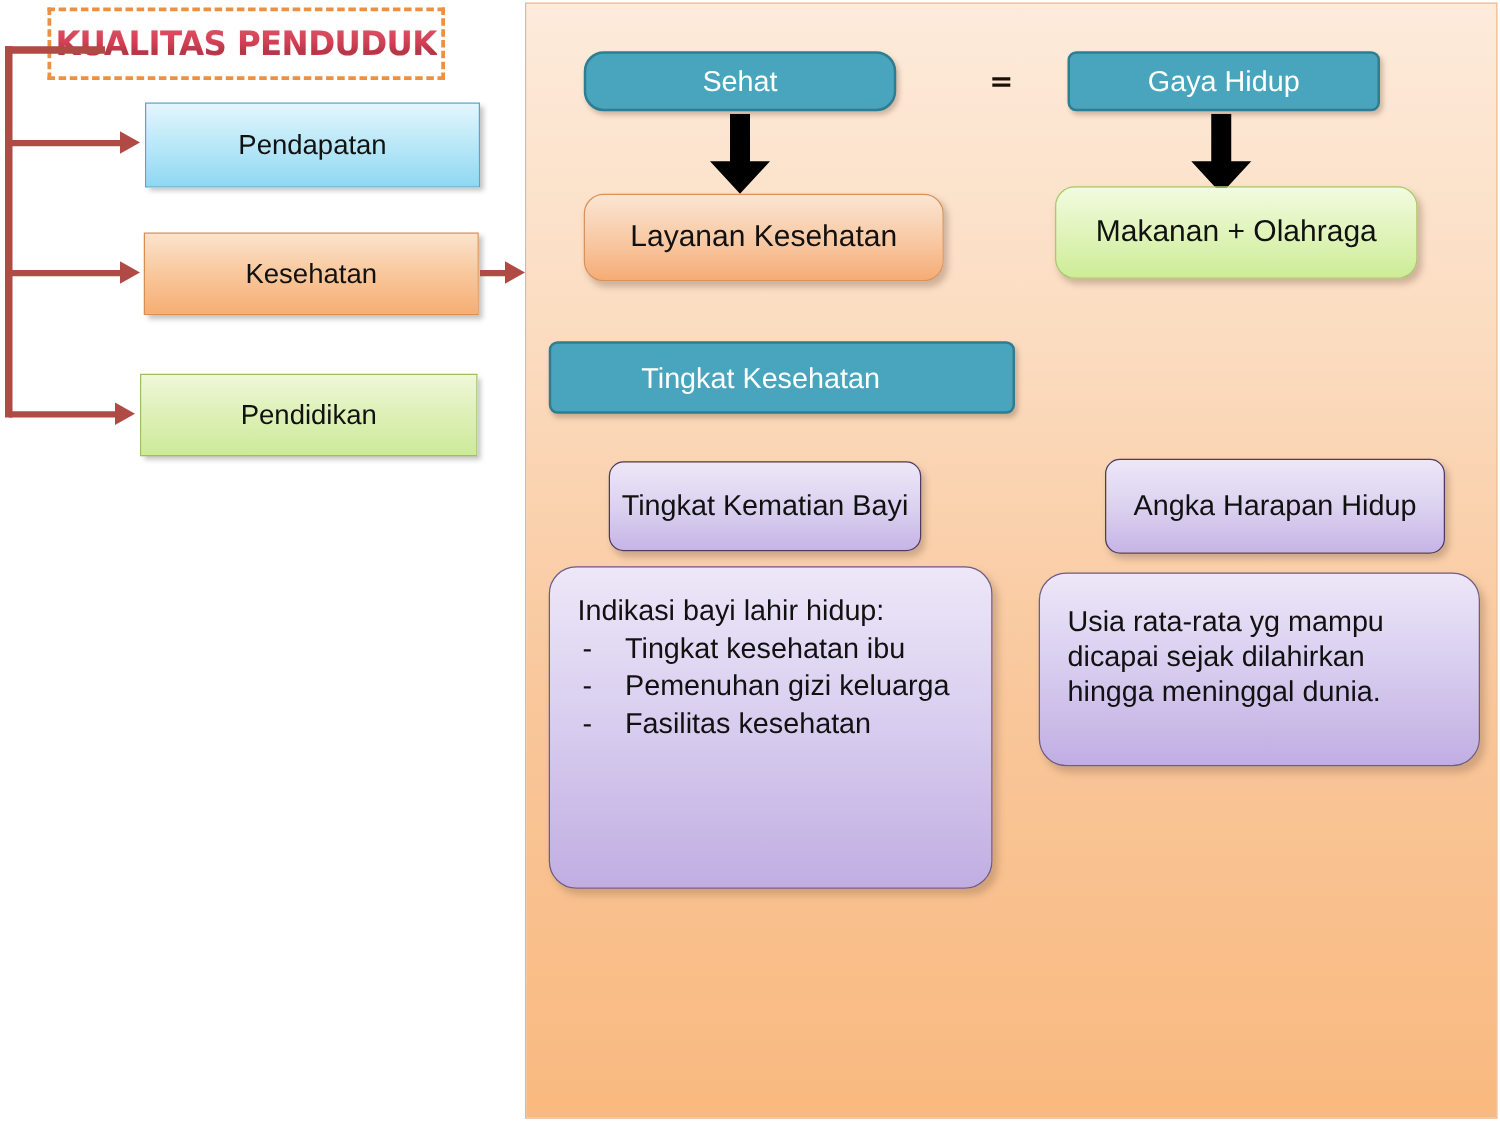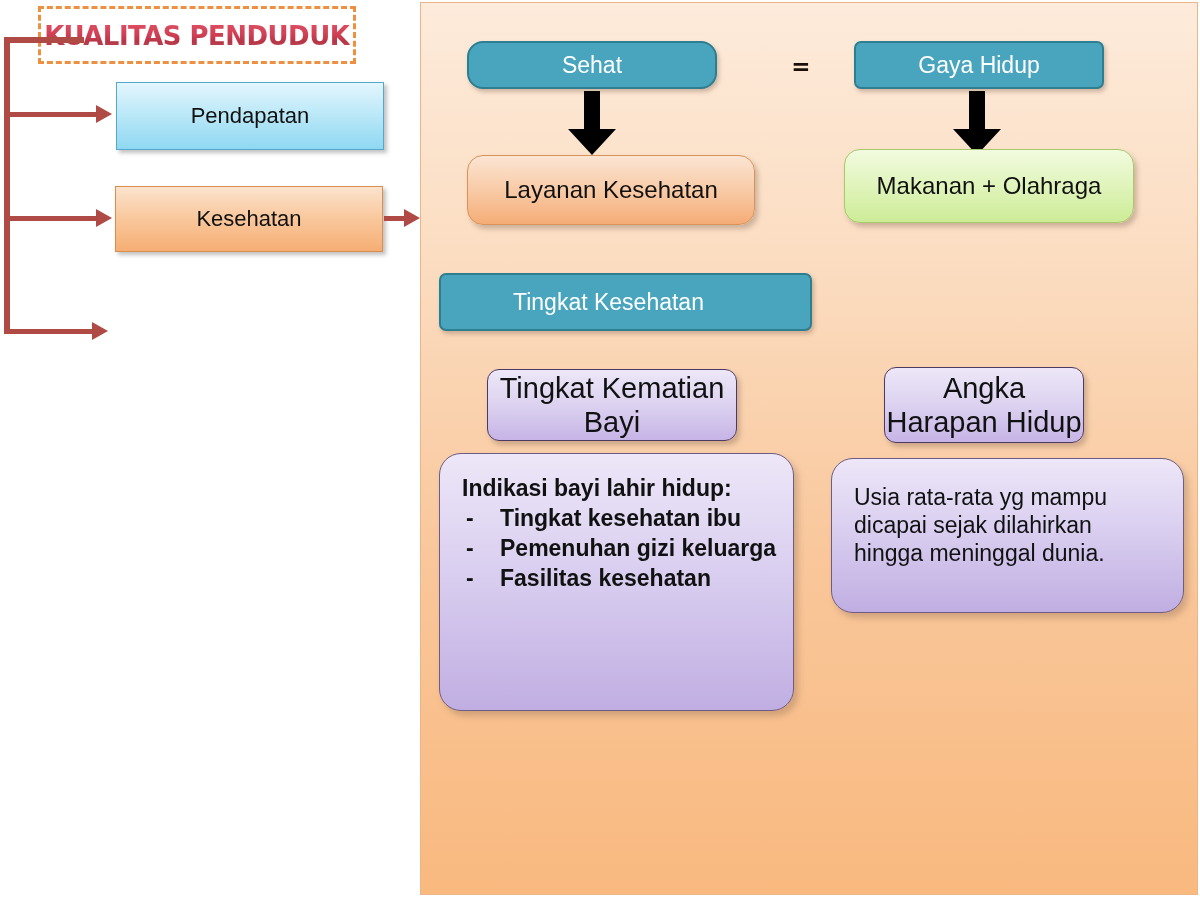--- a/index.html
+++ b/index.html
@@ -189,40 +189,39 @@
     border: 1px solid #A7C96A;
   }
 
   
   .purple-label {
     border-radius: 12px;
     background: linear-gradient(180deg, #EDE7F8 0%, #DCD2F0 50%, #C6B4E6 100%);
     border: 1px solid #4C3A63;
     display: flex; align-items: center; justify-content: center;
     text-align: center; line-height: 1.18;
-    font-size: 29px; color: #111111;
+    font-size: 23px; color: #111111;
     box-shadow: 3px 4px 5px rgba(140,110,90,0.4);
   }
   #box-kematian { left: 66px;  top: 366px; width: 250px; height: 72px; }
-  #box-harapan  { left: 463px; top: 364px; width: 200px; height: 76px; }
+  #box-harapan  { left: 463px; top: 364px; width: 272px; height: 76px; }
 
   
   .purple-detail {
     border-radius: 22px;
     background: linear-gradient(180deg, #EDE7F8 0%, #DACFF0 45%, #C0AEE2 100%);
     border: 1px solid #6E5C85;
     box-shadow: 4px 5px 6px rgba(150,115,90,0.4);
     color: #111111;
     font-size: 23px;
     line-height: 1.22;
   }
   #box-indikasi {
     left: 18px; top: 450px; width: 355px; height: 258px;
     padding: 20px 16px 0 22px;
-    font-weight: bold;
   }
   #box-usia {
     left: 410px; top: 455px; width: 353px; height: 155px;
     padding: 24px 18px 0 22px;
   }
 
   #indikasi-heading { margin: 0 0 2px 0; }
   .bullet-row {
     display: flex;
     margin-top: 2px;
@@ -252,20 +251,23 @@
   <div class="conn branch-h" id="branch-3"></div>
   <div class="arrowhead" id="arrow-1"></div>
   <div class="arrowhead" id="arrow-2"></div>
   <div class="arrowhead" id="arrow-3"></div>
 
   <div class="cat-box" id="cat-pendapatan">
     <span>Pendapatan</span>
   </div>
   <div class="cat-box" id="cat-kesehatan">
     <span>Kesehatan</span>
+  </div>
+  <div class="cat-box" id="cat-pendidikan">
+    <span>Pendidikan</span>
   </div>
 
   <div id="exit-line"></div>
   <div id="exit-arrow"></div>
 </div>
 
 <div id="right-panel">
 
   <div class="rp teal-box" id="box-sehat">
     <span>Sehat</span>

